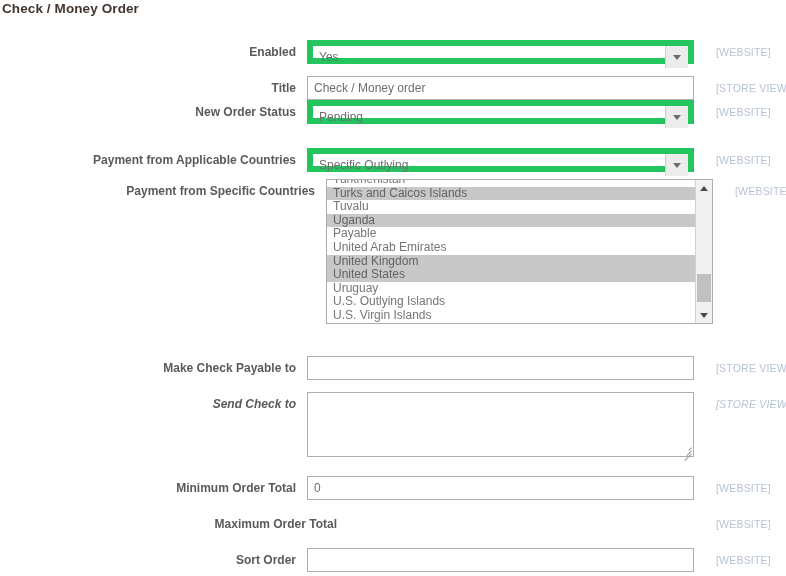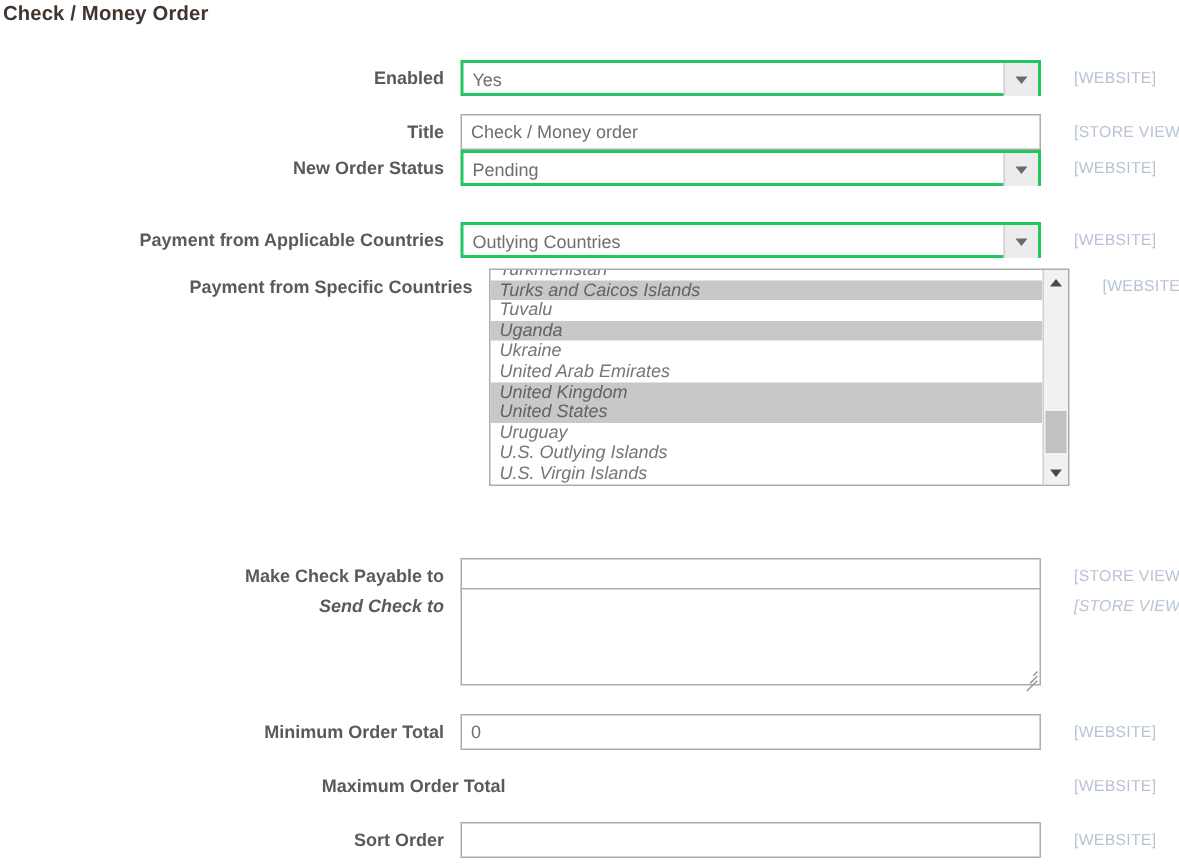--- a/index.html
+++ b/index.html
@@ -74,21 +74,21 @@
     outline: none;
     border-radius: 0;
   }
 
   
   .sel-wrap {
     position: relative;
     box-sizing: border-box;
     width: 387px;
     height: 24px;
-    border: 2px solid #22c55e;
+    border: 6px solid #22c55e;
     background: #ffffff;
   }
   .sel-text {
     position: absolute;
     left: 6px;
     top: 0;
     line-height: 22px;
     font-size: 12px;
     color: #6e6e6e;
     white-space: nowrap;
@@ -141,21 +141,20 @@
     width: 100%;
   }
   .opt {
     height: 13.6px;
     line-height: 13.6px;
     font-size: 12px;
     color: #767676;
     padding-left: 6px;
     white-space: nowrap;
     box-sizing: border-box;
-    font-style: italic;
   }
   .opt.sel {
     background: #c8c8c8;
     color: #636363;
   }
 
   .sbar {
     position: absolute;
     right: 0;
     top: 0;
@@ -260,40 +259,40 @@
         </span>
     </div>
   </div>
   <div class="scope">[WEBSITE]</div>
 </div>
 
 <div class="row" style="top:148px;">
   <div class="label">Payment from Applicable Countries</div>
   <div class="field">
     <div class="sel-wrap">
-      <span class="sel-text">Outlying Countries</span>
+      <span class="sel-text">Specific Outlying</span>
       <span class="sel-btn">
           <i></i>
         </span>
     </div>
   </div>
   <div class="scope">[WEBSITE]</div>
 </div>
 
 <div class="row" style="top:179px; height:145px;margin-left:19px;">
   <div class="label">Payment from Specific Countries</div>
   <div class="field">
     <div class="multi">
       <div class="multi-clip">
         <div class="multi-inner" id="country-options">
             <div class="opt">Turkmenistan</div>
             <div class="opt sel">Turks and Caicos Islands</div>
             <div class="opt">Tuvalu</div>
             <div class="opt sel">Uganda</div>
-            <div class="opt">Ukraine</div>
+            <div class="opt">Payable</div>
             <div class="opt">United Arab Emirates</div>
             <div class="opt sel">United Kingdom</div>
             <div class="opt sel">United States</div>
             <div class="opt">Uruguay</div>
             <div class="opt">U.S. Outlying Islands</div>
             <div class="opt">U.S. Virgin Islands</div>
           </div>
       </div>
       <div class="sbar">
         <div class="sbtn up">
@@ -302,21 +301,21 @@
         <div class="sthumb"></div>
         <div class="sbtn dn">
             <i></i>
           </div>
       </div>
     </div>
   </div>
   <div class="scope">[WEBSITE]</div>
 </div>
 
-<div class="row" style="top:372px;text-decoration:underline;">
+<div class="row" style="top:356px;text-decoration:underline;">
   <div class="label">Make Check Payable to</div>
   <div class="field">
     <input class="txt" type="text" value="" style="">
   </div>
   <div class="scope">[STORE VIEW]</div>
 </div>
 
 <div class="row" style="top:392px; height:65px;font-style:italic;">
   <div class="label">Send Check to</div>
   <div class="field">

